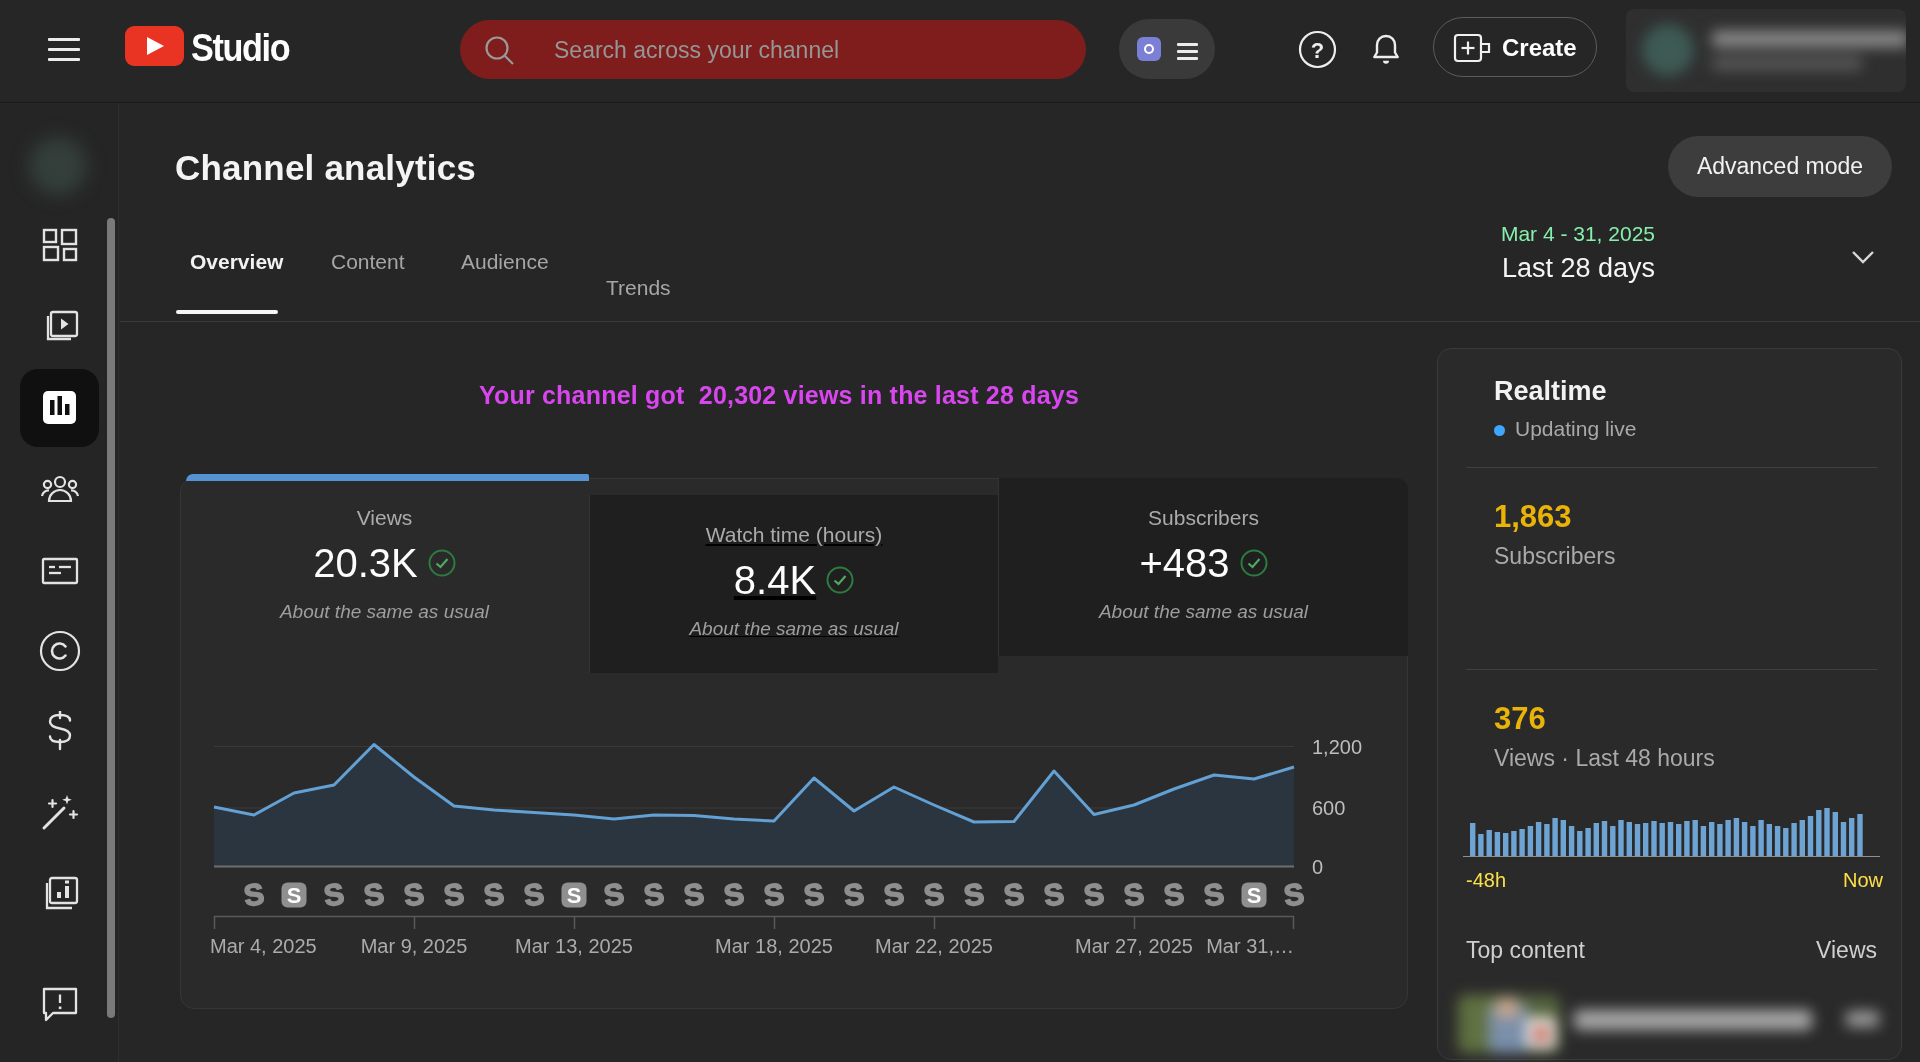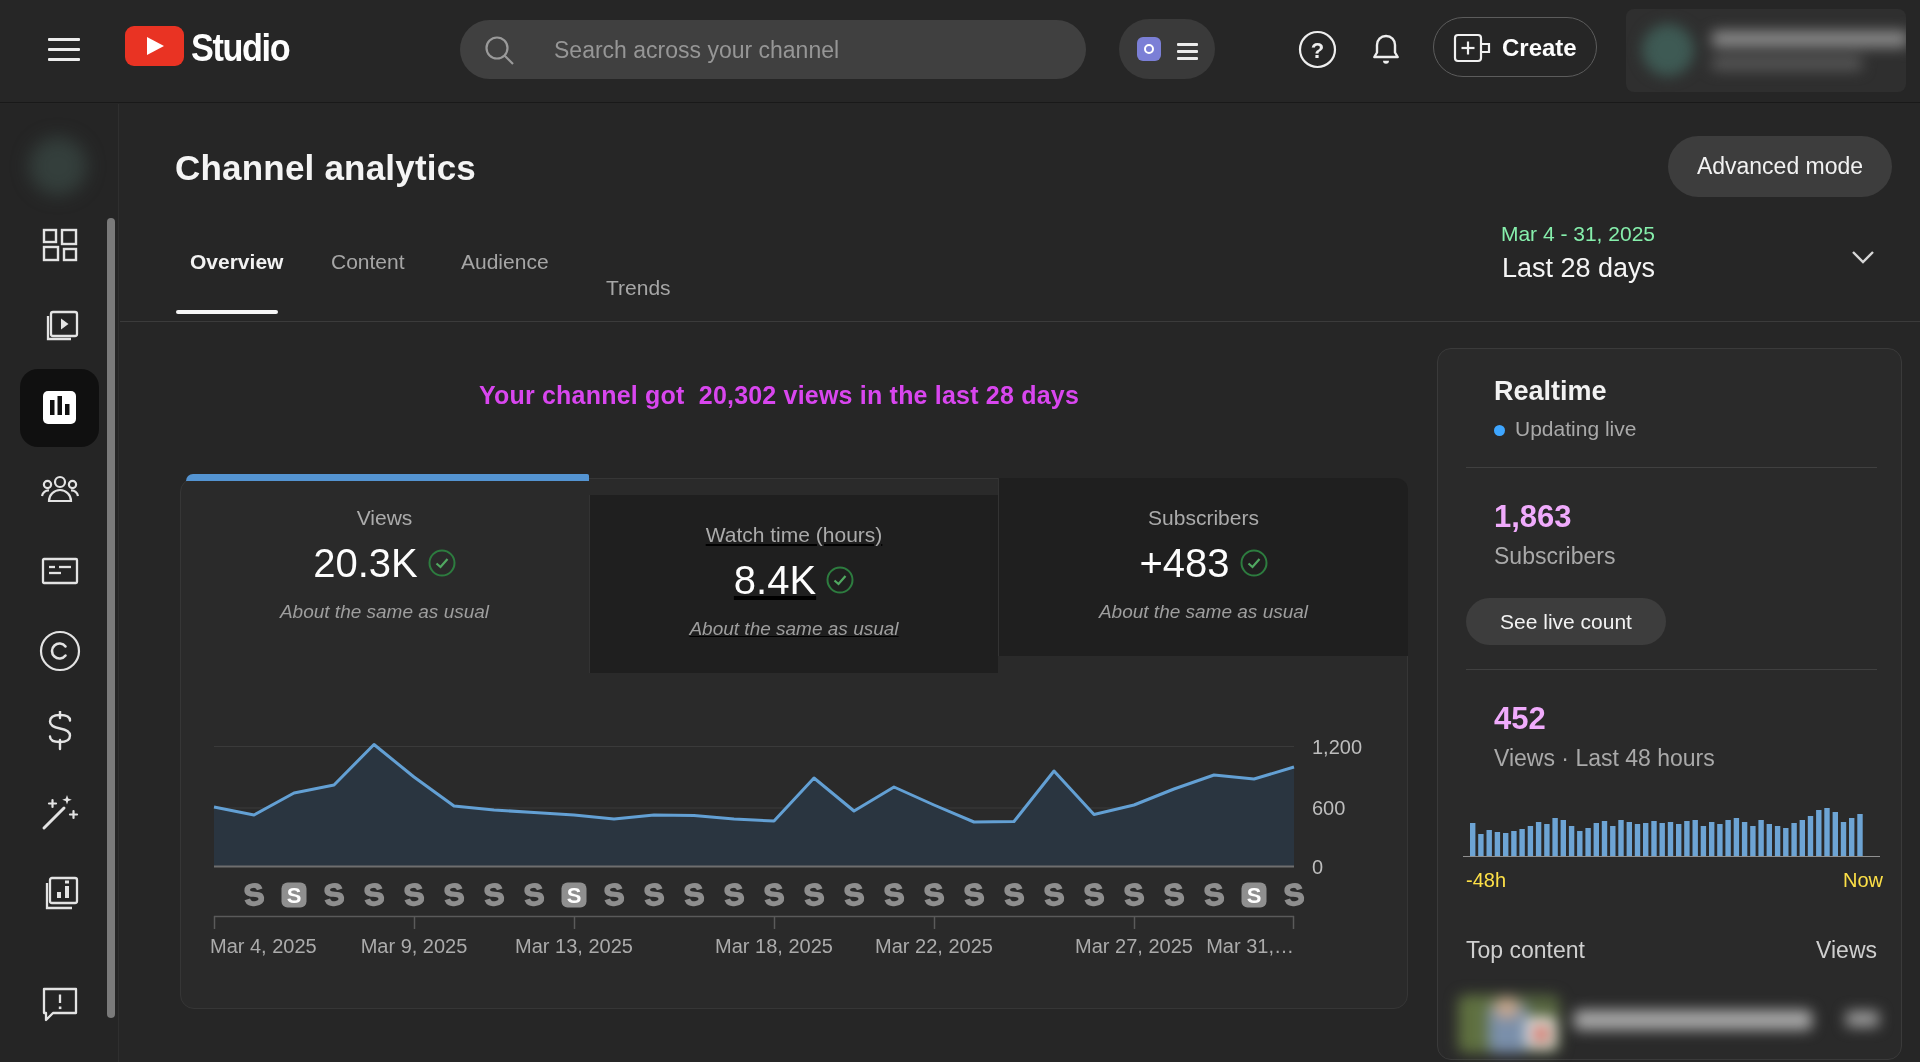--- a/index.html
+++ b/index.html
@@ -4,21 +4,21 @@
 <style>
 * { margin:0; padding:0; box-sizing:border-box; }
 html,body { width:1920px; height:1062px; overflow:hidden; background:#262626; font-family:"Liberation Sans", sans-serif; }
 .abs { position:absolute; }
 
 #topbar { position:absolute; left:0; top:0; width:1920px; height:103px; background:#262626; border-bottom:1px solid #191919; z-index:5; }
 .burger span { display:block; width:32px; height:2.6px; background:#ececec; border-radius:1px; margin-bottom:7.5px; }
 #logo { position:absolute; left:125px; top:26px; width:59px; height:40px; background:#e93323; border-radius:9px; }
 #logo:after { content:""; position:absolute; left:22px; top:11px; border-left:17px solid #fff; border-top:9.5px solid transparent; border-bottom:9.5px solid transparent; }
 #studio { position:absolute; left:191px; top:27px; font-size:38px; font-weight:bold; color:#fdfdfd; letter-spacing:-1.5px; transform:scaleX(0.9); transform-origin:left; }
-#search { position:absolute; left:460px; top:20px; width:626px; height:59px; background:#404040; border-radius:30px; }
+#search { position:absolute; left:460px; top:20px; width:626px; height:59px; background:#7f1d1d; border-radius:30px; }
 #search .ph { position:absolute; left:94px; top:17px; font-size:23px; color:#969696; }
 #minipill { position:absolute; left:1119px; top:19px; width:96px; height:60px; background:#3a3a3a; border-radius:30px; }
 #purp { position:absolute; left:18px; top:18px; width:24px; height:24px; background:#7b7fd6; border-radius:6px; }
 #purp:after { content:""; position:absolute; left:7px; top:7px; width:6px; height:6px; border:2.5px solid #fff; border-radius:50%; background:#7b7fd6; }
 .mlines span { display:block; width:21px; height:2.6px; background:#ececec; border-radius:1px; margin-bottom:4.4px; }
 #createbtn { position:absolute; left:1433px; top:17px; width:164px; height:60px; border:1px solid #5c5c5c; border-radius:30px; }
 #createbtn .txt { position:absolute; left:68px; top:16px; font-size:24px; font-weight:bold; color:#fdfdfd; }
 #account { position:absolute; left:1626px; top:9px; width:280px; height:83px; background:#2f2f2f; border-radius:8px; overflow:hidden; }
 #account .blurwrap { position:absolute; inset:0; filter:blur(7px); }
 #account .av { position:absolute; left:16px; top:15px; width:52px; height:52px; border-radius:50%; background:#3e5a54; }
@@ -52,21 +52,21 @@
 .mcell.dark { background:#1f1f1f; border-left:1px solid #333; }
 .mcell.last { width:410px; border-radius:0 12px 0 0; }
 .chk { display:inline-block; vertical-align:middle; margin-left:10px; margin-top:-6px; }
 
 #rtcard { position:absolute; left:1437px; top:348px; width:465px; height:712px; background:#2a2a2a; border:1px solid #3a3a3a; border-radius:14px; }
 #rtcard .pad { position:absolute; left:28px; right:26px;margin-left:28px; }
 .rt-title { font-size:27px; font-weight:bold; color:#f2f2f2; }
 .rt-dot { display:inline-block; width:11px; height:11px; border-radius:50%; background:#3ea6ff; margin-right:10px; }
 .rt-live { font-size:21px; color:#a9a9a9; }
 .rt-div { position:absolute; left:28px; width:411px; height:1px; background:#404040; }
-.rt-num { font-size:31px; font-weight:bold; color:#f0abfc; }
+.rt-num { font-size:31px; font-weight:bold; color:#eab308; }
 .rt-sub { font-size:23px; color:#a9a9a9; }
 #livebtn { position:absolute; left:28px; top:249px; width:200px; height:47px; background:#3d3d3d; border-radius:24px; color:#f2f2f2; font-size:21px; text-align:center; line-height:47px; }
 .rt-axis { position:absolute; left:25px; top:507px; width:417px; height:1px; background:#909090; }
 .rt-lab { position:absolute; top:520px; font-size:20px; color:#fde047; }
 #topcontent { position:absolute; left:28px; top:588px; width:411px; display:flex; justify-content:space-between; font-size:23px; color:#cfcfcf; }
 #vidrow { position:absolute; left:26px; top:646px; width:415px; height:70px; filter:blur(7px); }
 #vidrow .thumb { position:absolute; left:-6px; top:0px; width:102px; height:58px; border-radius:8px; background:#55643e; overflow:hidden; }
 #vidrow .t1 { position:absolute; left:110px; top:15px; width:238px; height:20px; background:#a8a8a8; border-radius:5px; }
 #vidrow .v1 { position:absolute; left:382px; top:16px; width:33px; height:16px; background:#9a9a9a; border-radius:4px; }
 svg text { font-family:"Liberation Sans", sans-serif; }
@@ -332,24 +332,23 @@
       <div class="rt-title">Realtime</div>
     </div>
   <div class="pad" style="top:68px;"><span class="rt-dot"></span><span class="rt-live">Updating live</span></div>
   <div class="rt-div" style="top:118px;"></div>
   <div class="pad" style="top:150px;">
       <div class="rt-num">1,863</div>
     </div>
   <div class="pad" style="top:194px;">
       <div class="rt-sub">Subscribers</div>
     </div>
-  <div id="livebtn">See live count</div>
   <div class="rt-div" style="top:320px;"></div>
   <div class="pad" style="top:352px;">
-      <div class="rt-num">452</div>
+      <div class="rt-num">376</div>
     </div>
   <div class="pad" style="top:396px;">
       <div class="rt-sub">Views · Last 48 hours</div>
     </div>
   <svg class="abs" style="left:0; top:0;" width="465" height="716" viewBox="1437 348 465 716">
     <g fill="#6da4d4">
       <rect x="1469.0" y="822" width="5.4" height="33"></rect>
         <rect x="1477.2" y="833" width="5.4" height="22"></rect>
         <rect x="1485.5" y="829" width="5.4" height="26"></rect>
         <rect x="1493.7" y="831" width="5.4" height="24"></rect>

